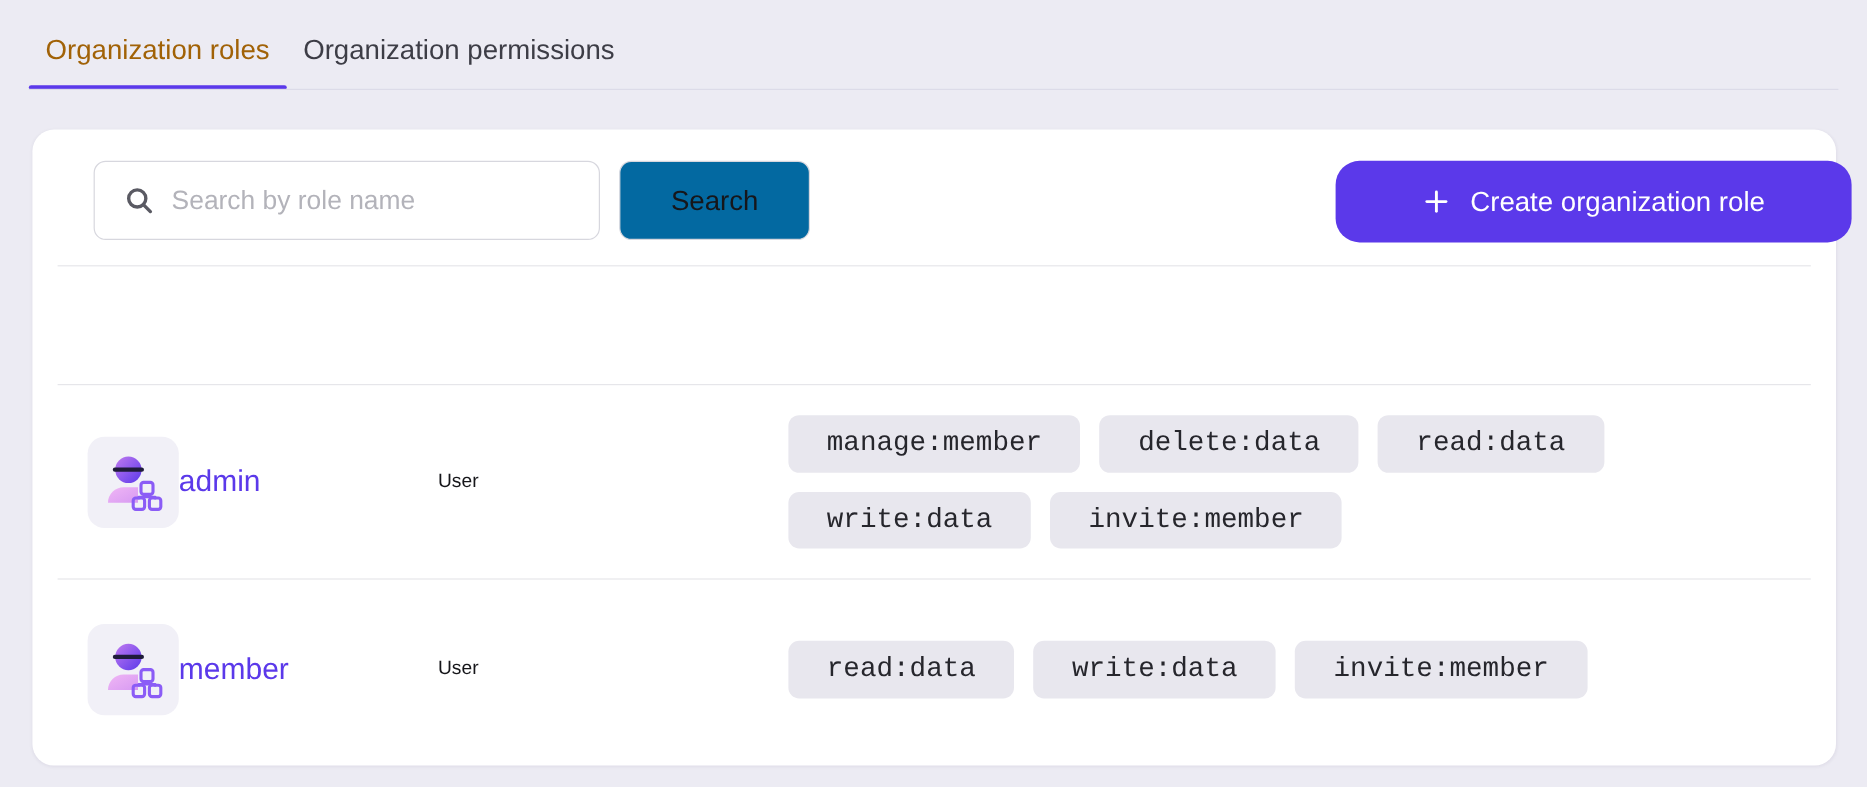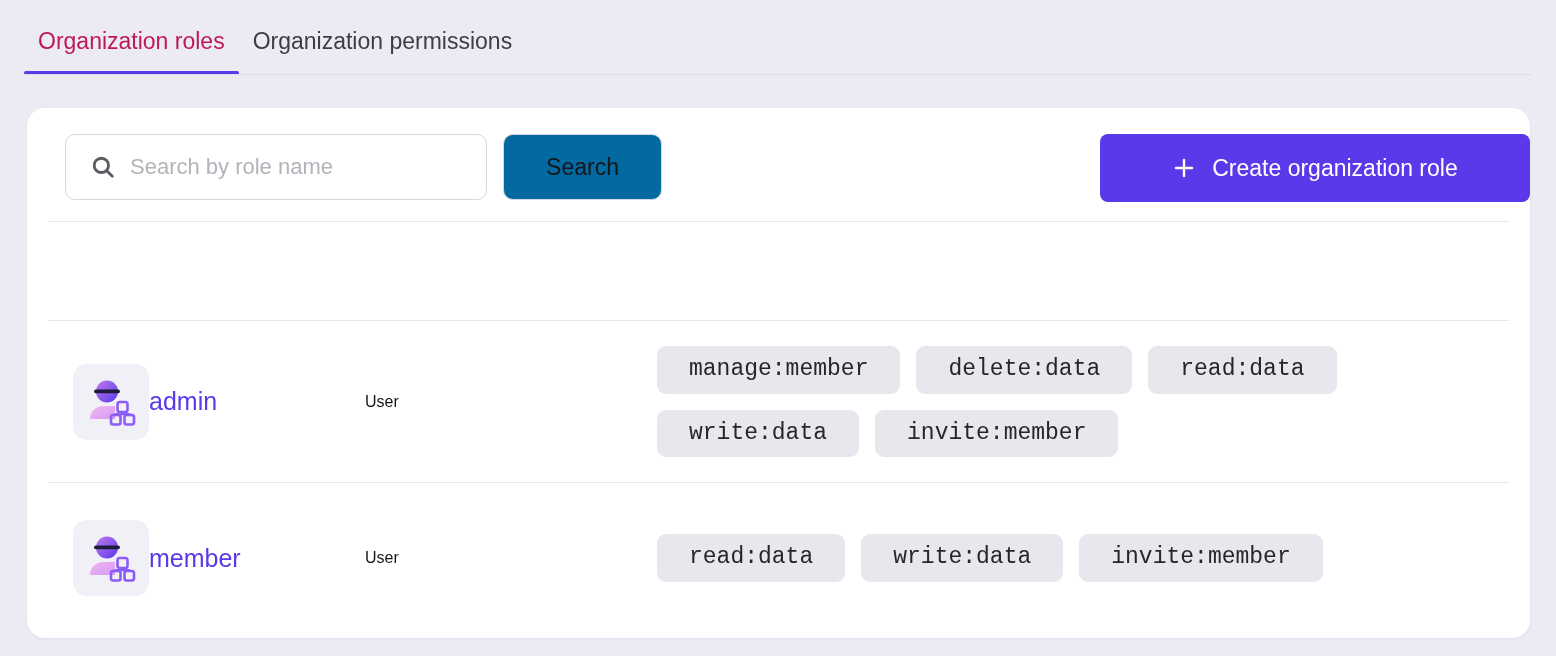--- a/index.html
+++ b/index.html
@@ -41,21 +41,21 @@
   .tab {
     position: relative;
     font-size: 23px;
     line-height: 1;
     color: #3d3d46;
     padding: 0 14px 22px 14px;
     cursor: pointer;
     white-space: nowrap;
   }
   .tab.active {
-    color: #be185d;
+    color: #a16207;
   }
   .tab.active::after {
     content: "";
     position: absolute;
     left: 0; right: 0;
     bottom: 0;
     height: 4px;
     border-radius: 3px;
     background: #5b39ea;
   }
@@ -68,21 +68,21 @@
     width: 1503px;
     height: 530px;
     background: #ffffff;
     border-radius: 18px;
     box-shadow: 0 1px 3px rgba(30,25,70,0.06);
   }
 
   
   .toolbar {
     position: absolute;
-    left: 0; top: 0;
+    left: 13px; top: 0;
     width: 100%;
     height: 113px;
   }
   .search-wrap {
     position: absolute;
     left: 38px;
     top: 26px;
     width: 422px;
     height: 66px;
     border: 1px solid #d7d7de;
@@ -126,21 +126,21 @@
     cursor: pointer;
   }
 
   .create-btn {
     position: absolute;
     right: 0px;
     top: 26px;
     width: 430px;
     height: 68px;
     border: none;
-    border-radius: 8px;
+    border-radius: 20px;
     background: #5b39ea;
     color: #ffffff;
     font-family: "Liberation Sans", sans-serif;
     font-size: 23px;
     cursor: pointer;
     display: flex;
     align-items: center;
     justify-content: center;
     gap: 16px;
   }

